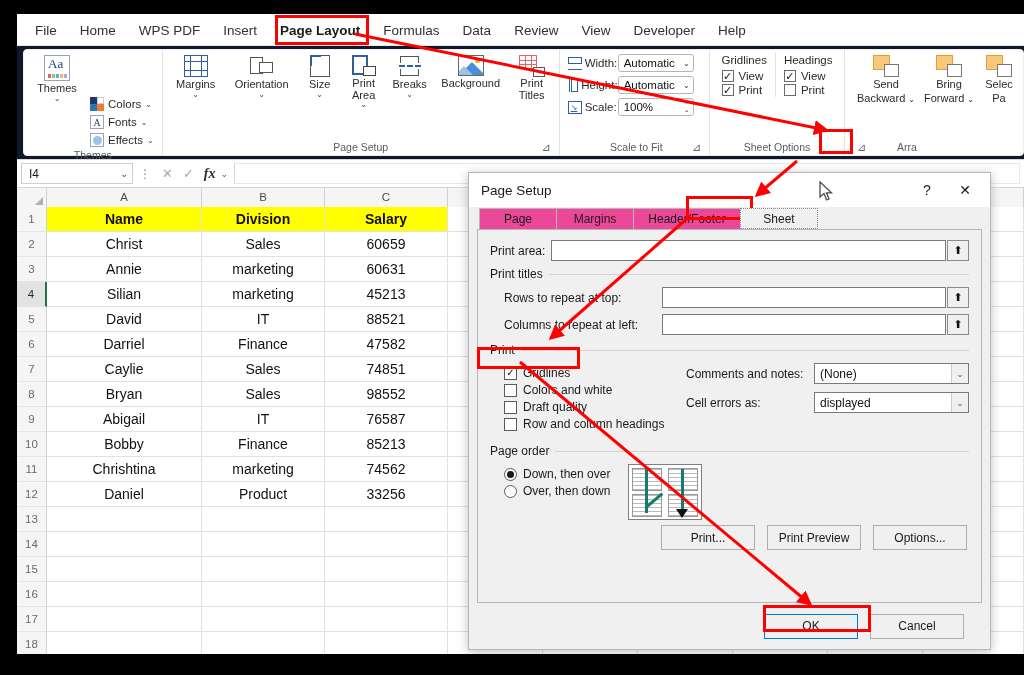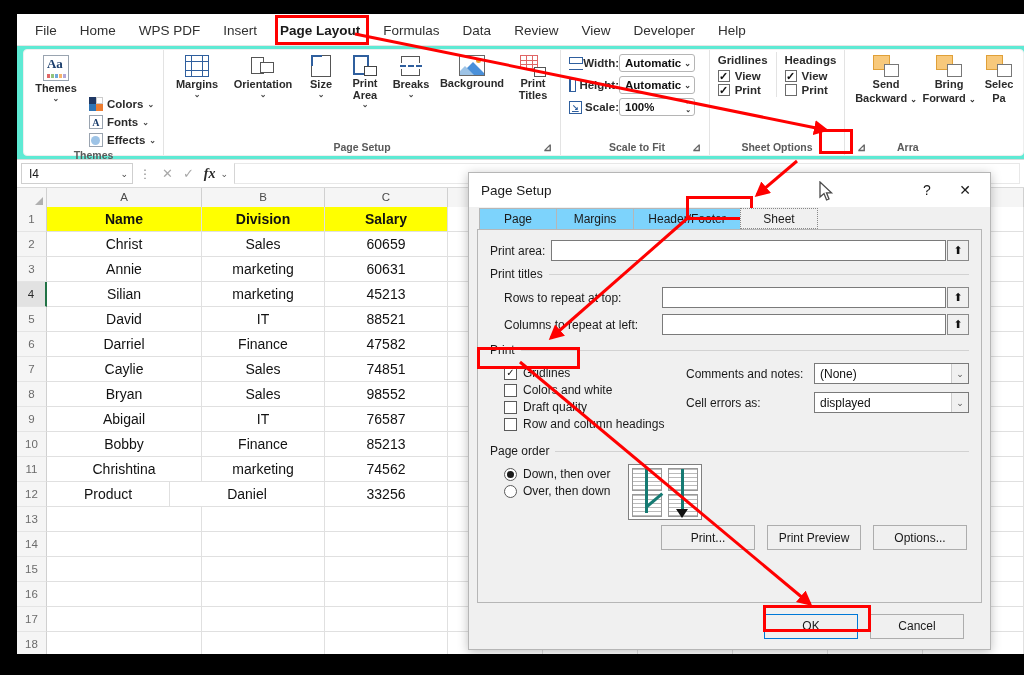--- a/index.html
+++ b/index.html
@@ -42,23 +42,22 @@
     left: 258px; top: 1px;
     width: 94px; height: 30px;
     border: 3px solid #ff0000;
     pointer-events: none;
   }
 
   
   #ribbon {
     position: relative;
     height: 114px;
-    background: #5eead4;
+    background: #0f172a;
     border-bottom: 1px solid #d9d9d9;
-    font-weight: bold;
   }
   #ribbon-inner {
     position: absolute; left: 6px; top: 3px;
     right: 0; bottom: 3px;
     background: #ffffff;
     border: 1px solid #eeeeee;
     border-radius: 4px;
     display: flex;
     align-items: stretch;
   }
@@ -280,21 +279,21 @@
     padding: 0 6px 0 12px;
   }
   #dlg-title .t { font-size: 13.5px; color: #1a1a1a; flex: 1; }
   .titlebtn { width: 38px; height: 30px; display:flex; align-items:center; justify-content:center;
               font-size: 14px; color: #1a1a1a; }
   #dlg-tabs { display: flex; align-items: flex-end; height: 22px; padding-left: 10px; background:#f0f0f0; }
   .dtab {
     height: 21px; min-width: 78px; padding: 0 10px;
     display: flex; align-items: center; justify-content: center;
     font-size: 12px; color: #1a1a1a;
-    background: #7dd3fc; border: 1px solid #b6b6b6; border-bottom: none;
+    background: #ec4899; border: 1px solid #b6b6b6; border-bottom: none;
     margin-right: -1px;
   }
   .dtab.active { background: #f0f0f0; border: 1px dotted #888; position: relative; z-index: 3; }
   #dlg-body {
     position: absolute; left: 8px; right: 8px; top: 56px; bottom: 46px;
     background: #f0f0f0; border: 1px solid #b6b6b6; border-top: 1px solid #b6b6b6;
     padding: 10px 12px;
   }
 
   .fld-row { display: flex; align-items: center; margin-bottom: 6px; }
@@ -799,22 +798,22 @@
             <div class="cell" style="width: 123px; min-width: 123px;">marketing</div>
             <div class="cell" style="width: 123px; min-width: 123px;">74562</div>
             <div class="cell" style="width: 95px; min-width: 95px;"></div>
             <div class="cell empty" style="width: 95px; min-width: 95px;"></div>
             <div class="cell empty" style="width: 95px; min-width: 95px;"></div>
             <div class="cell empty" style="width: 95px; min-width: 95px;"></div>
             <div class="cell empty" style="width: 95px; min-width: 95px;"></div>
             <div class="cell empty" style="flex: 1 1 0%;"></div>
           </div>
           <div class="row">
+            <div class="cell" style="width: 155px; min-width: 155px;">Daniel</div>
             <div class="cell" style="width: 123px; min-width: 123px;">Product</div>
-            <div class="cell" style="width: 155px; min-width: 155px;">Daniel</div>
             <div class="cell" style="width: 123px; min-width: 123px;">33256</div>
             <div class="cell" style="width: 95px; min-width: 95px;"></div>
             <div class="cell empty" style="width: 95px; min-width: 95px;"></div>
             <div class="cell empty" style="width: 95px; min-width: 95px;"></div>
             <div class="cell empty" style="width: 95px; min-width: 95px;"></div>
             <div class="cell empty" style="width: 95px; min-width: 95px;"></div>
             <div class="cell empty" style="flex: 1 1 0%;"></div>
           </div>
           <div class="row">
             <div class="cell" style="width: 155px; min-width: 155px;"></div>

